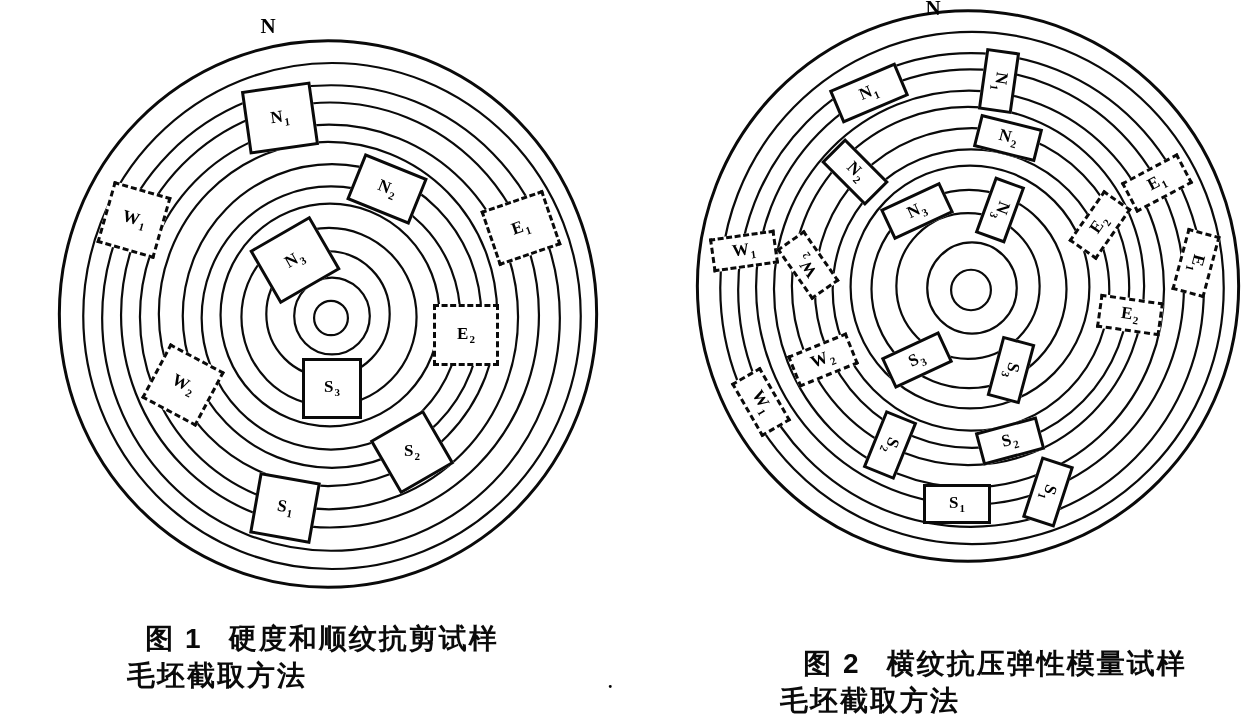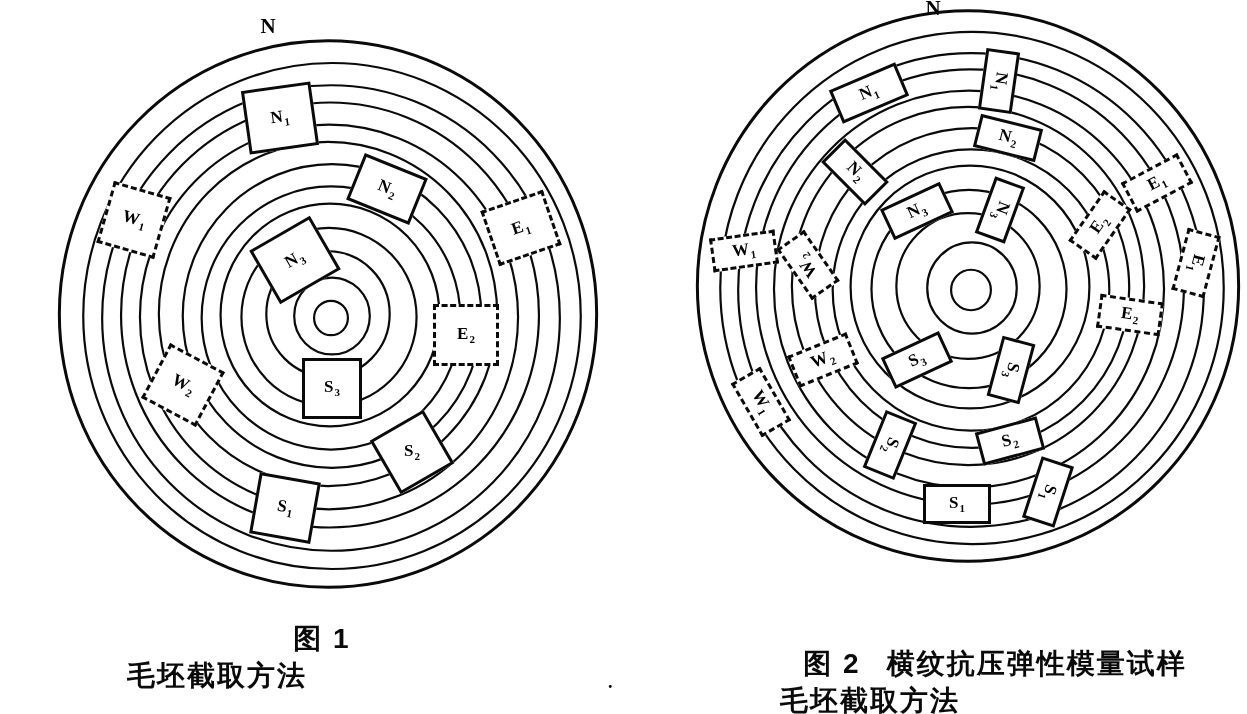--- a/index.html
+++ b/index.html
@@ -169,20 +169,21 @@
         <span class="lbl">S<sub>1</sub></span>
       </div>
       <div class="box" style="left: 1031px; top: 460px; width: 34px; height: 64px; transform: rotate(18deg);">
         <span class="lbl" style="transform: rotate(90deg);">S<sub>1</sub></span>
       </div>
     </div>
 
   <div class="caption" id="cap1" style="left: 127px; top: 620px; width: 390px;">
     <div class="cap-line1">
       <span>图 1</span>
+      <span>硬度和顺纹抗剪试样</span>
     </div>
     <div class="cap-line2">毛坯截取方法</div>
   </div>
 
   <div class="caption" id="cap2" style="left: 780px; top: 620px; width: 430px; margin-top: 25px;">
     <div class="cap-line1">
       <span>图 2</span>
       <span>横纹抗压弹性模量试样</span>
     </div>
     <div class="cap-line2">毛坯截取方法</div>

